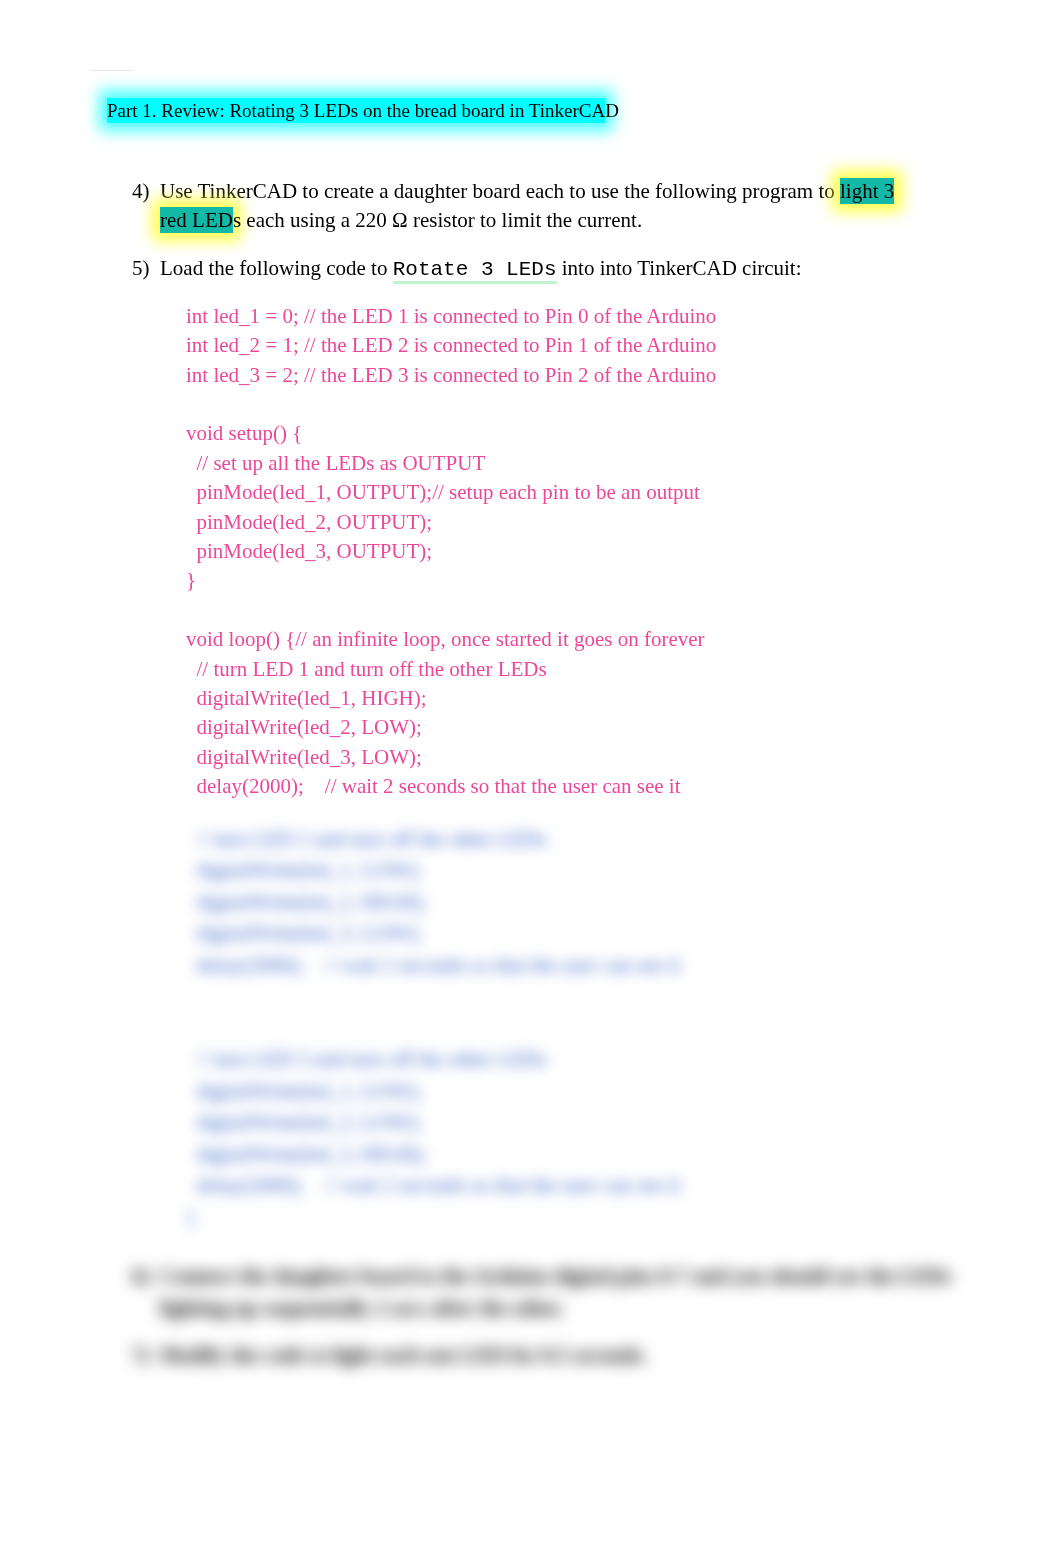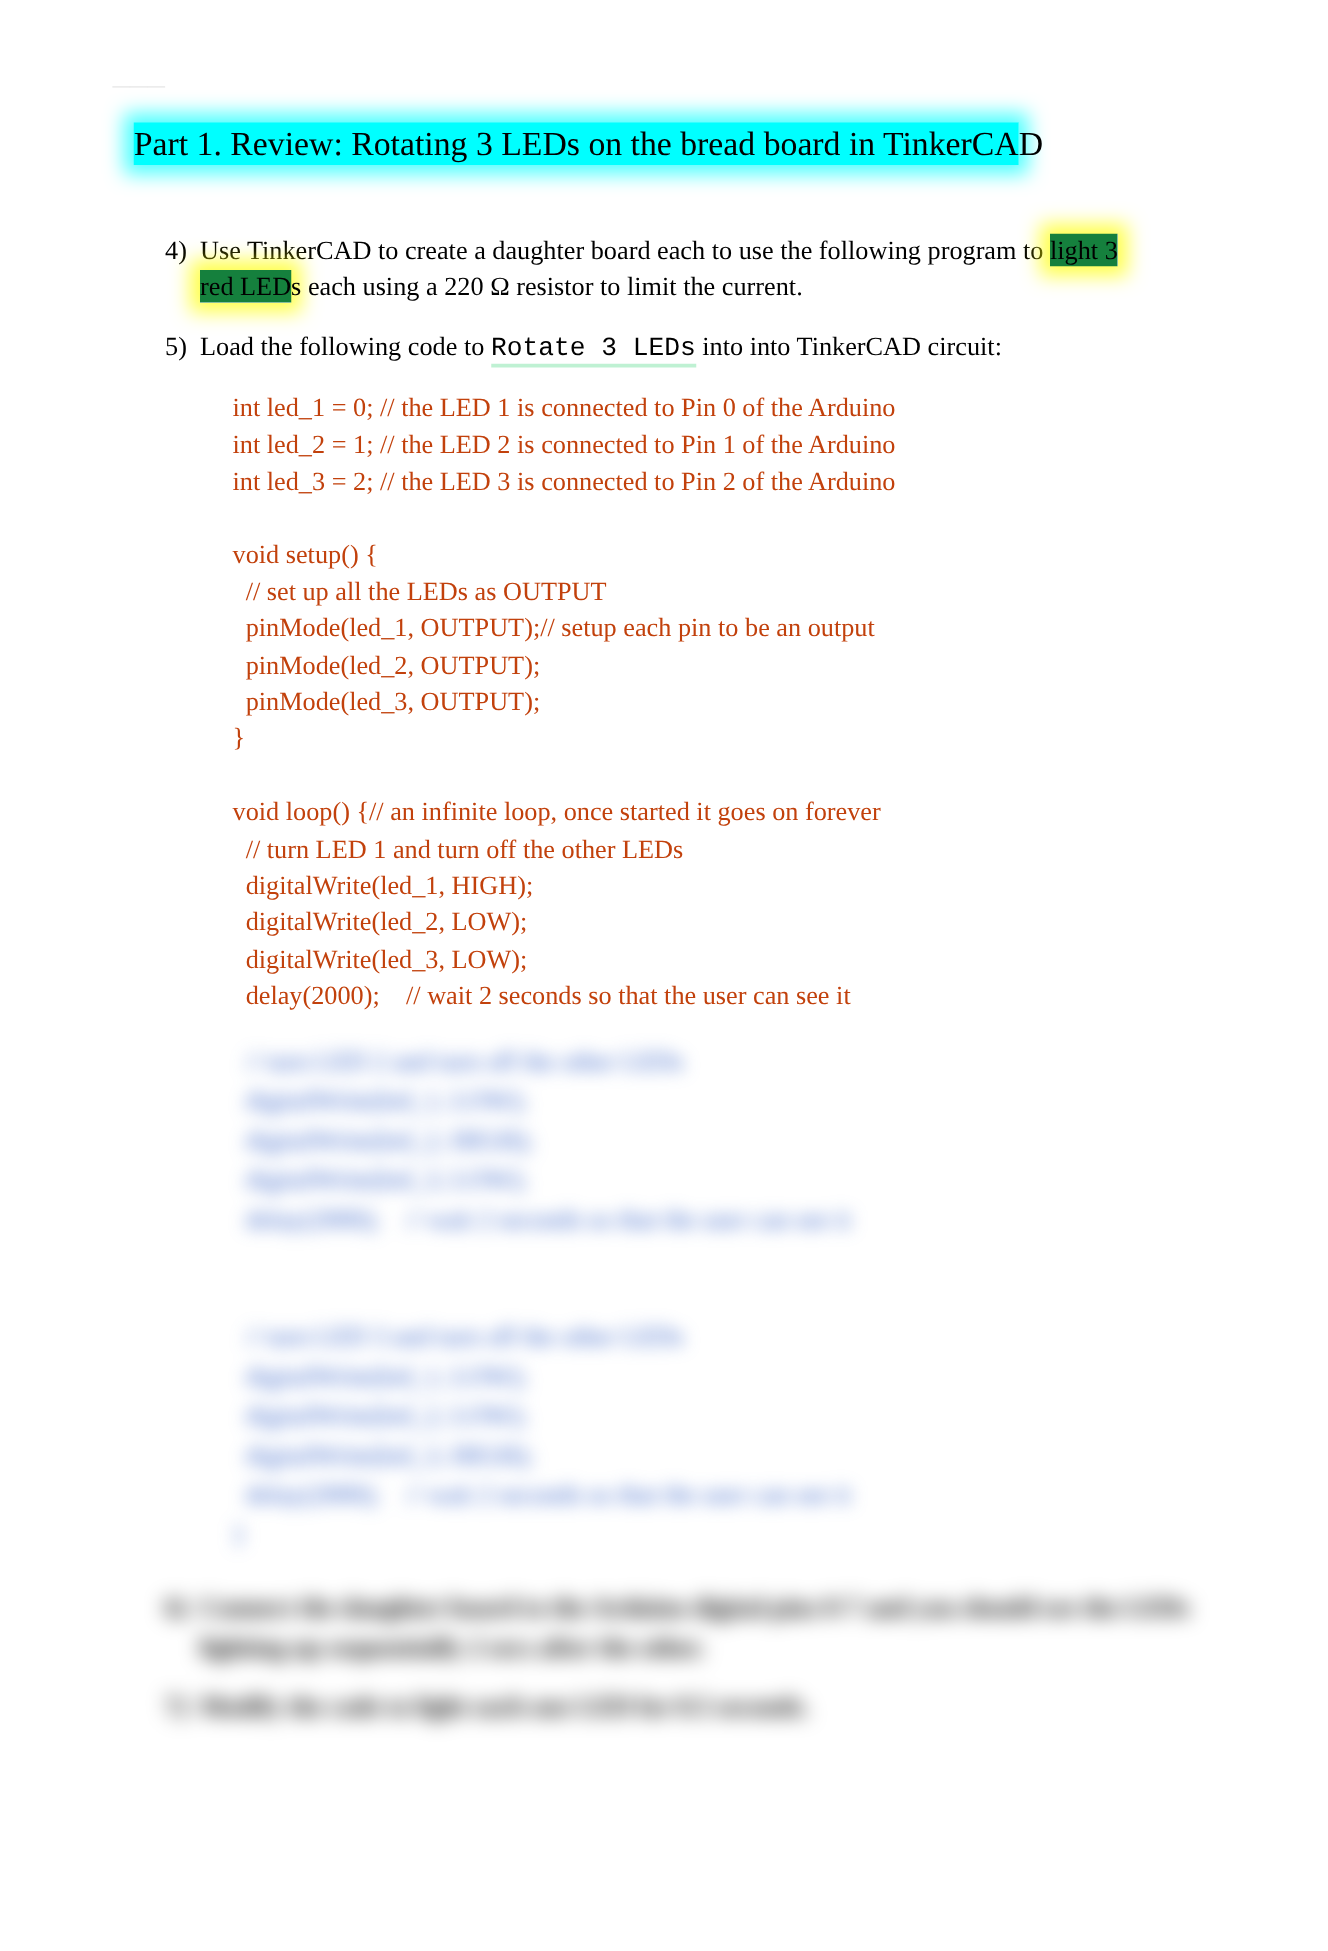--- a/index.html
+++ b/index.html
@@ -20,21 +20,21 @@
     .small-faded {
       color: #dddddd;
       font-size: 14px;
       position: absolute;
       top: 62px;
       left: 90px;
     }
     .section-heading {
       margin-top: 40px;
       margin-left: 7px;
-      font-size: 27px;
+      font-size: 19px;
       position: relative;
     }
     .cyan-highlight {
       background: #00ffff;
       box-shadow: 0 0 15px 8px rgba(0, 255, 255, 0.7);
       padding: 2px 0;
     }
     .list-area {
       margin-top: 55px;
       margin-left: 32px;
@@ -45,34 +45,34 @@
       line-height: 1.4;
     }
     .list-marker {
       width: 28px;
       flex-shrink: 0;
     }
     .list-content {
       flex: 1;
     }
     .yellow-hl {
-      background: #15803d;
+      background: #14b8a6;
       box-shadow: 0 0 15px 8px rgba(255, 255, 0, 0.7);
       padding: 1px 0;
     }
     .green-underline {
       border-bottom: 3px solid rgba(0, 200, 80, 0.25);
       display: inline-block;
       line-height: 1.1;
       font-family: Liberation Mono, monospace;
     }
     .code-block {
       margin-top: 18px;
       margin-left: 86px;
-      color: #c2410c;
+      color: #ec4899;
       font-family: "Times New Roman", Times, serif;
       font-size: 21px;
       line-height: 1.4;
       white-space: pre;
     }
     .blur-zone {
       filter: blur(7px);
       color: #2e5cc5;
       margin-left: 86px;
       font-size: 21px;

